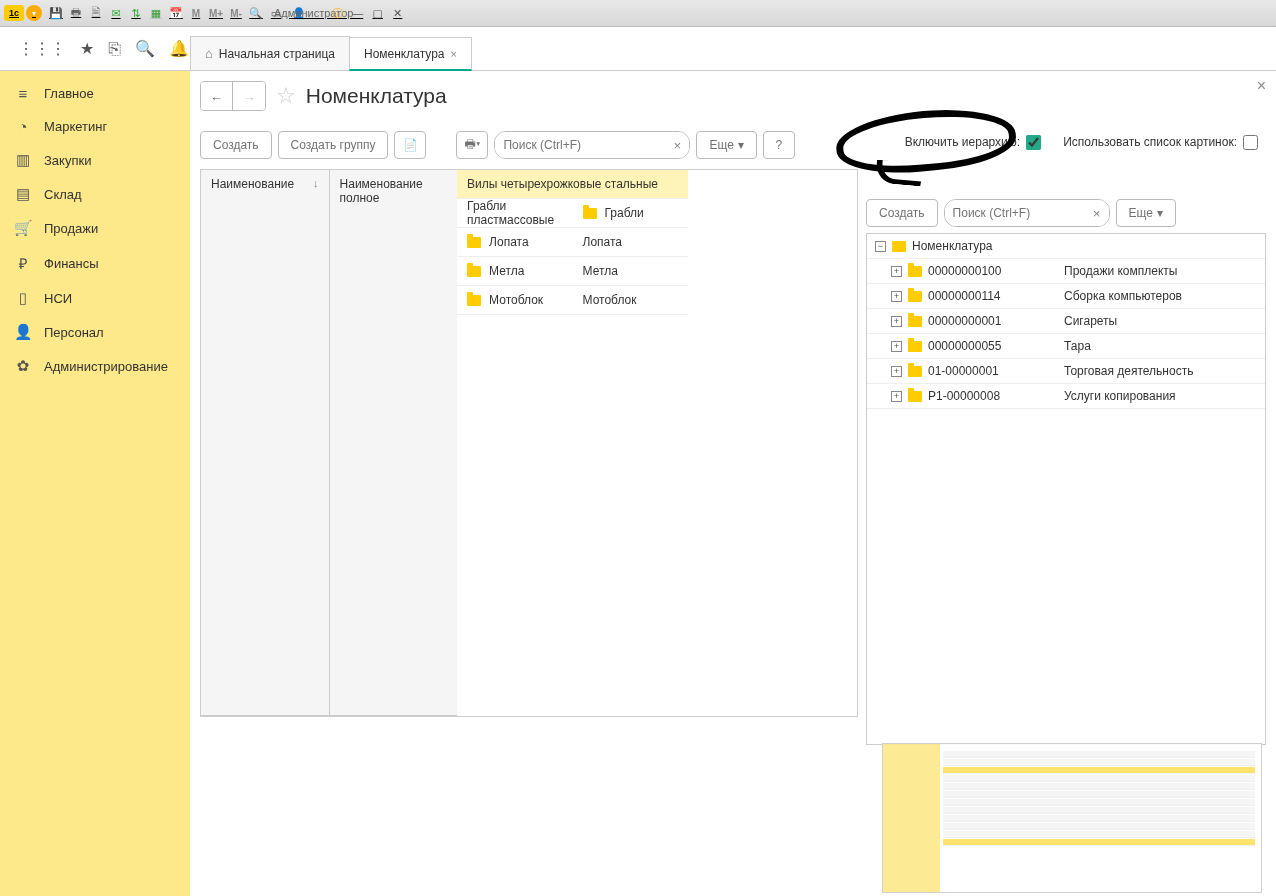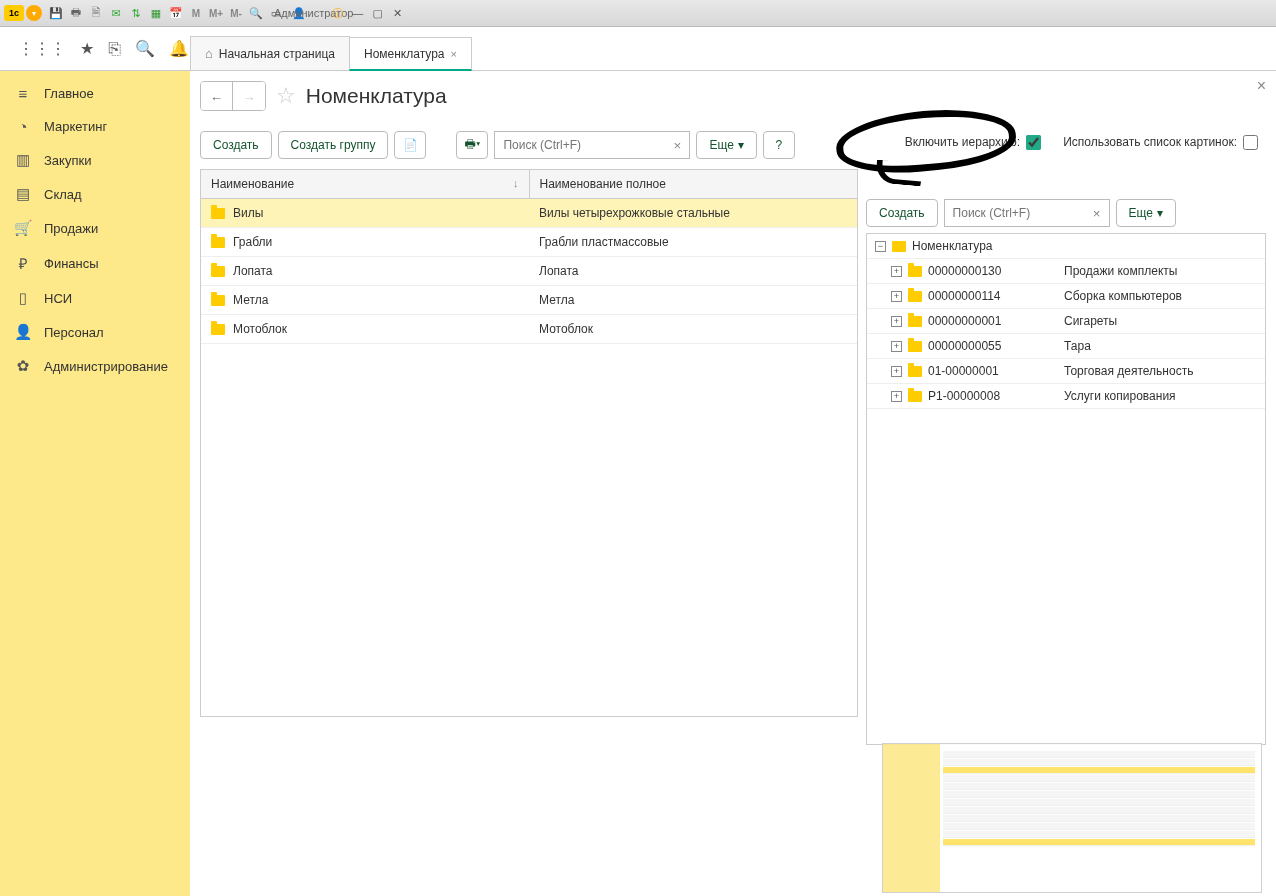--- a/index.html
+++ b/index.html
@@ -1,19 +1,19 @@
 <!DOCTYPE html>
 <html><head>
 <meta charset="utf-8">
 <style>
 * { box-sizing: border-box; margin: 0; padding: 0; font-family: Arial, sans-serif; }
 body { width: 1276px; height: 896px; background: #fff; font-size: 12px; overflow: hidden; }
 
 
-.titlebar { height: 24px; background: linear-gradient(#e8e8e8,#d8d8d8); display: flex; align-items: center; padding: 13px 4px; border-bottom: 1px solid #bbb; }
+.titlebar { height: 24px; background: linear-gradient(#e8e8e8,#d8d8d8); display: flex; align-items: center; padding: 13px 4px; border-bottom: 1px solid #bbb; text-decoration: underline; }
 .titlebar .logo { width: 20px; height: 16px; background: #fc0; border-radius: 3px; margin-right: 2px; display:flex;align-items:center;justify-content:center;font-size:9px;font-weight:bold; }
 .titlebar .dd { width:16px;height:16px;background:#fa0;border-radius:50%;display:flex;align-items:center;justify-content:center;color:#fff;font-size:8px;margin-right:6px; }
 .titlebar .title { color:#555; font-size:11px; flex:1; }
 .titlebar .tb-icons { display:flex; gap:4px; align-items:center; }
 .titlebar .tb-icons span { width:16px;height:16px;display:flex;align-items:center;justify-content:center;color:#666;font-size:11px;cursor:pointer; }
 .titlebar .tb-icons .m { font-weight:bold;color:#888;font-size:10px; }
 .titlebar .tb-icons .user { width:auto; color:#444; font-size:11px; padding:0 4px; }
 .titlebar .tb-icons .win { color:#555; }
 
 
@@ -38,39 +38,39 @@
 .pagehdr { display:flex;align-items:center;gap:10px;margin-bottom:20px; }
 .navbtns { border:1px solid #bbb;border-radius:4px;display:flex;overflow:hidden; }
 .navbtns button { width:32px;height:28px;background:#fff;border:none;border-right:1px solid #bbb;color:#666;cursor:pointer; }
 .navbtns button:last-child { border-right:none;color:#ccc; }
 .star { color:#ccc;font-size:22px; }
 .pagetitle { font-size:21px;color:#333; }
 .closex { position:absolute;right:10px;top:6px;color:#888;font-size:16px;cursor:pointer; }
 
 
 .actionbar { display:flex;align-items:center;gap:6px;margin-bottom:10px; }
-.btn { height:28px;padding:0 12px;border:1px solid #bbb;border-radius:4px;background:#fff;font-size:12px;color:#14532d;cursor:pointer;display:flex;align-items:center;gap:4px; }
+.btn { height:28px;padding:0 12px;border:1px solid #bbb;border-radius:4px;background:#fff;font-size:12px;color:#737373;cursor:pointer;display:flex;align-items:center;gap:4px; }
 .btn.icon { padding:0;width:32px;justify-content:center; }
-.searchwrap { display:flex;border:1px solid #bbb;border-radius:0;overflow:hidden;height:28px; }
+.searchwrap { display:flex;border:1px solid #bbb;border-radius:12px;overflow:hidden;height:28px; }
 .searchwrap input { border:none;padding:0 8px;width:170px;outline:none;font-size:12px;color:#888; }
 .searchwrap .clr { width:24px;border:none;background:#fff;color:#888;cursor:pointer; }
 
 
 .checks { position:absolute; top:64px; right:18px; display:flex;align-items:flex-start;gap:6px;font-size:12px;color:#333; }
 .checks input { width:15px;height:15px;accent-color:#2a8; }
 .marker { position:absolute; top:40px; right:260px; width:180px; height:60px; border:7px solid #000; border-radius:50% 50% 45% 45%; pointer-events:none; transform:rotate(-5deg); }
 .marker::after { content:""; position:absolute; bottom:-18px; left:30px; width:40px; height:18px; border-left:6px solid #000; border-bottom:5px solid #000; border-radius:0 0 0 20px; transform:rotate(10deg); }
 
 
 .twopanel { display:flex; gap:8px; }
 .leftpanel { flex:1; }
 .rightpanel { width:400px; }
 
 
-.tbl { border:1px solid #ccc; display:flex;flex-direction:column; height:548px; }
+.tbl { border:1px solid #ccc; display:flex;flex-direction:row; height:548px; }
 .tbl .hdr { display:flex;background:#f5f5f5;border-bottom:1px solid #ccc; }
 .tbl .hdr .col { padding:7px 10px;font-size:12px;color:#333;border-right:1px solid #ccc; }
 .tbl .hdr .col:last-child { border-right:none; }
 .tbl .row { display:flex;border-bottom:1px solid #eee;height:29px;align-items:center; }
 .tbl .row .cell { padding:0 10px;font-size:12px;color:#333;display:flex;align-items:center;gap:8px; }
 .tbl .row.sel { background:#fff4b8; }
 .folder { width:14px;height:11px;background:#fc0;border-radius:1px;position:relative;display:inline-block; }
 .folder::before { content:"";position:absolute;top:-3px;left:0;width:6px;height:3px;background:#fc0;border-radius:1px 1px 0 0; }
 .sort { color:#888;font-size:11px; }
 
@@ -223,34 +223,30 @@
           <div class="hdr">
             <div class="col" style="flex:1;display:flex;justify-content:space-between;">
                 <span>Наименование</span>
                 <span class="sort">↓</span>
               </div>
             <div class="col" style="flex:1">Наименование полное</div>
           </div>
           <div id="tblrows">
               <div class="row sel">
                 <div class="cell" style="flex:1">
-                  <span class="folder"></span>
-                  <span>Вилы</span>
-                </div>
-                <div class="cell" style="flex:1">
                   <span>Вилы четырехрожковые стальные</span>
                 </div>
               </div>
               <div class="row">
+                <div class="cell" style="flex:1">
+                  <span>Грабли пластмассовые</span>
+                </div>
                 <div class="cell" style="flex:1">
                   <span class="folder"></span>
                   <span>Грабли</span>
-                </div>
-                <div class="cell" style="flex:1">
-                  <span>Грабли пластмассовые</span>
                 </div>
               </div>
               <div class="row">
                 <div class="cell" style="flex:1">
                   <span class="folder"></span>
                   <span>Лопата</span>
                 </div>
                 <div class="cell" style="flex:1">
                   <span>Лопата</span>
                 </div>
@@ -289,21 +285,21 @@
         <div class="tree">
           <div class="node">
             <span class="exp">−</span>
             <span class="openfolder"></span>
             <span>Номенклатура</span>
           </div>
           <div id="treerows">
               <div class="node indent">
                 <span class="exp">+</span>
                 <span class="folder"></span>
-                <span class="code">00000000130</span>
+                <span class="code">00000000100</span>
                 <span>Продажи комплекты</span>
               </div>
               <div class="node indent">
                 <span class="exp">+</span>
                 <span class="folder"></span>
                 <span class="code">00000000114</span>
                 <span>Сборка компьютеров</span>
               </div>
               <div class="node indent">
                 <span class="exp">+</span>

